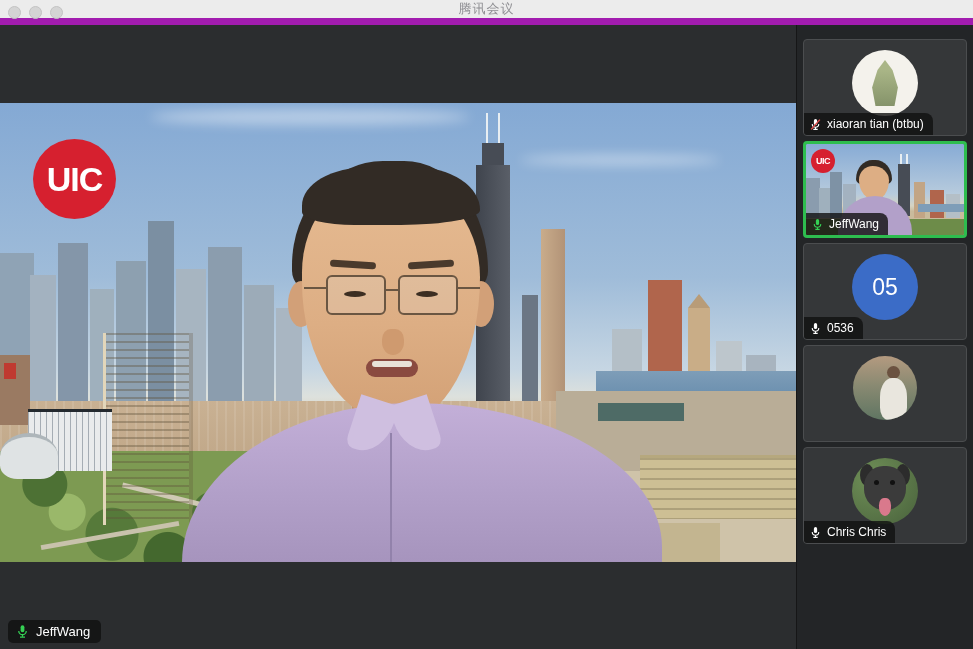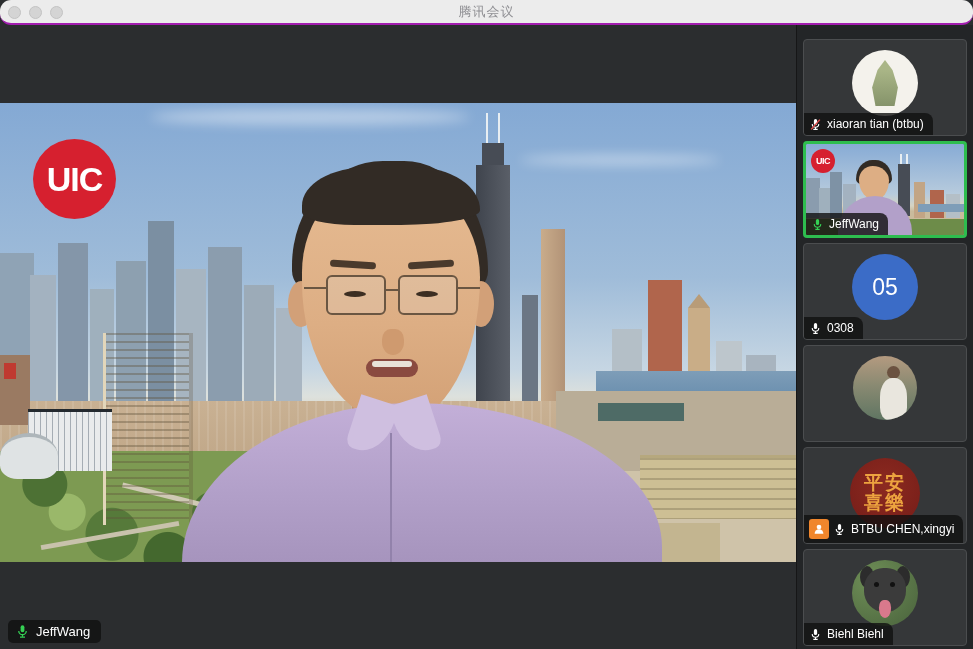--- a/index.html
+++ b/index.html
@@ -1,22 +1,22 @@
 <!DOCTYPE html>
 <html><head>
 <meta charset="utf-8">
 <style>
   * { margin:0; padding:0; box-sizing:border-box; }
   html,body { width:973px; height:649px; overflow:hidden; background:#000;
               font-family:"Liberation Sans","DejaVu Sans",sans-serif; }
   .window { position:relative; width:973px; height:649px; background:#2b2d2f; }
 
   
-  .titlebar { position:relative; height:25px; background:#ececec; border-bottom:2px solid #a21caf;
-              display:flex; align-items:center; justify-content:center;border-radius:11px; }
+  .titlebar { position:relative; height:25px; background:#ececec; border-bottom:7px solid #a21caf;
+              display:flex; align-items:center; justify-content:center; }
   .traffic { position:absolute; left:8px; top:0; height:25px; display:flex; align-items:center; gap:8px; }
   .traffic span { width:13px; height:13px; border-radius:50%; background:#d4d4d4; border:1px solid #c3c3c3; }
   .win-title { font-size:13px; color:#8e8e92; font-weight:500; letter-spacing:1px; }
 
   
   .content { position:absolute; top:25px; left:0; right:0; bottom:0; display:flex; }
   .stage { position:relative; width:796px; height:624px; background:#2b2d2f; overflow:hidden; flex:none; }
   .divider { width:1px; background:#161617; flex:none; }
   .sidebar { position:relative; flex:1; background:#232527; padding:14px 6px 0 6px;
              display:flex; flex-direction:column; gap:5px; overflow:hidden; }
@@ -347,72 +347,49 @@
         </div>
         <div class="pill">
           <span class="mic mic-on">
             <svg viewBox="0 0 24 24">
                 <rect x="9" y="2" width="6" height="11" rx="3" fill="currentColor"></rect>
                 <path d="M6 11a6 6 0 0 0 12 0" stroke="currentColor" stroke-width="2" fill="none"></path>
                 <line x1="12" y1="17" x2="12" y2="20.5" stroke="currentColor" stroke-width="2"></line>
                 <line x1="8" y1="21" x2="16" y2="21" stroke="currentColor" stroke-width="2"></line>
               </svg>
           </span>
-          <span>0308</span>
+          <span>0536</span>
         </div>
       </div>
 
       <div class="tile">
         <div class="avatar av-photo2">
           <div class="figure-head"></div>
             <div class="figure-body"></div>
         </div>
       </div>
 
-      <div class="tile">
-        <div class="avatar av-callig">
-          <span>平安</span>
-          <span>喜樂</span>
-        </div>
-        <div class="pill">
-          <span class="badge">
-            <svg viewBox="0 0 24 24">
-                <circle cx="12" cy="8.5" r="4" fill="#fff"></circle>
-                <path d="M4.5 20a7.5 7.5 0 0 1 15 0z" fill="#fff"></path>
-              </svg>
-          </span>
-          <span class="mic mic-on">
-            <svg viewBox="0 0 24 24">
-                <rect x="9" y="2" width="6" height="11" rx="3" fill="currentColor"></rect>
-                <path d="M6 11a6 6 0 0 0 12 0" stroke="currentColor" stroke-width="2" fill="none"></path>
-                <line x1="12" y1="17" x2="12" y2="20.5" stroke="currentColor" stroke-width="2"></line>
-                <line x1="8" y1="21" x2="16" y2="21" stroke="currentColor" stroke-width="2"></line>
-              </svg>
-          </span>
-          <span>BTBU CHEN,xingyi</span>
-        </div>
-      </div>
 
       <div class="tile">
         <div class="avatar av-dog">
           <div class="dog-ear de1"></div>
             <div class="dog-ear de2"></div>
           <div class="dog-head"></div>
           <div class="dog-eye dg1"></div>
             <div class="dog-eye dg2"></div>
           <div class="dog-tongue"></div>
         </div>
         <div class="pill">
           <span class="mic mic-on">
             <svg viewBox="0 0 24 24">
                 <rect x="9" y="2" width="6" height="11" rx="3" fill="currentColor"></rect>
                 <path d="M6 11a6 6 0 0 0 12 0" stroke="currentColor" stroke-width="2" fill="none"></path>
                 <line x1="12" y1="17" x2="12" y2="20.5" stroke="currentColor" stroke-width="2"></line>
                 <line x1="8" y1="21" x2="16" y2="21" stroke="currentColor" stroke-width="2"></line>
               </svg>
           </span>
-          <span>Biehl Biehl</span>
+          <span>Chris Chris</span>
         </div>
       </div>
 
     </div>
   </div>
 </div>
 
 </body></html>

